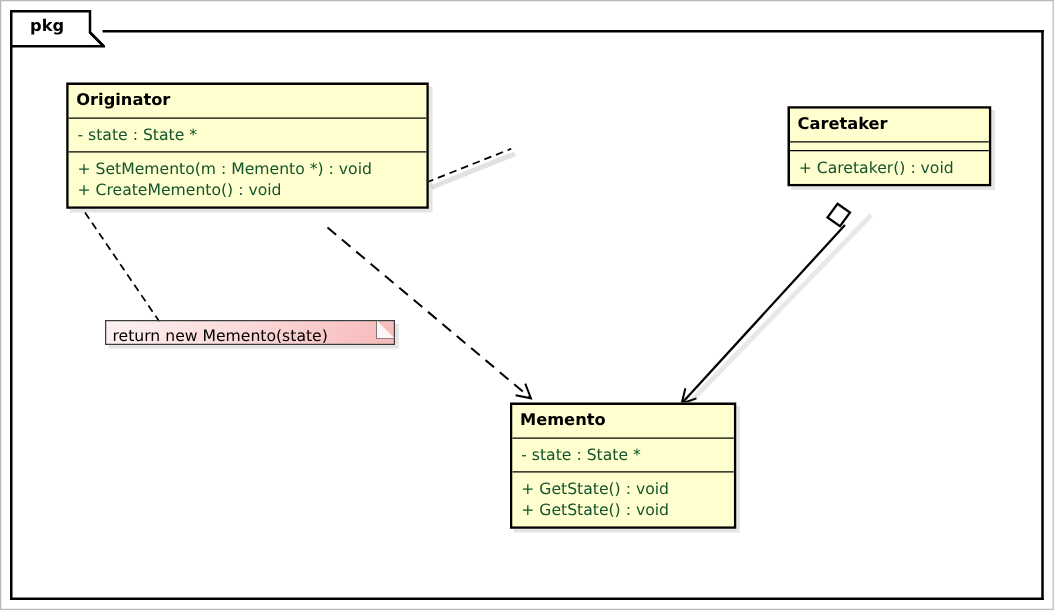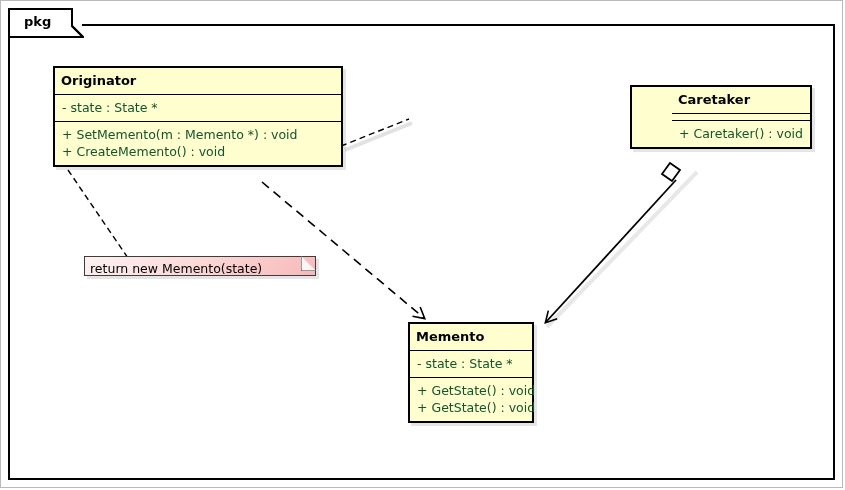--- a/index.html
+++ b/index.html
@@ -192,29 +192,29 @@
     <div class="cls-name">Originator</div>
     <div class="compartment">
       <div class="member">- state : State *</div>
     </div>
     <div class="compartment">
       <div class="member">+ SetMemento(m : Memento *) : void</div>
       <div class="member">+ CreateMemento() : void</div>
     </div>
   </div>
 
-  <div class="uml-class" style="left:630px; top:85px; width:182px;padding-left:40px;">
+  <div class="uml-class" style="left:630px; top:85px; width:163px;">
     <div class="cls-name">Caretaker</div>
     <div class="compartment empty"></div>
     <div class="compartment">
       <div class="member">+ Caretaker() : void</div>
     </div>
   </div>
 
-  <div class="uml-class" style="left:408px; top:322px; width:126px;">
+  <div class="uml-class" style="left:408px; top:322px; width:181px;">
     <div class="cls-name">Memento</div>
     <div class="compartment">
       <div class="member">- state : State *</div>
     </div>
     <div class="compartment">
       <div class="member">+ GetState() : void</div>
       <div class="member">+ GetState() : void</div>
     </div>
   </div>
 

